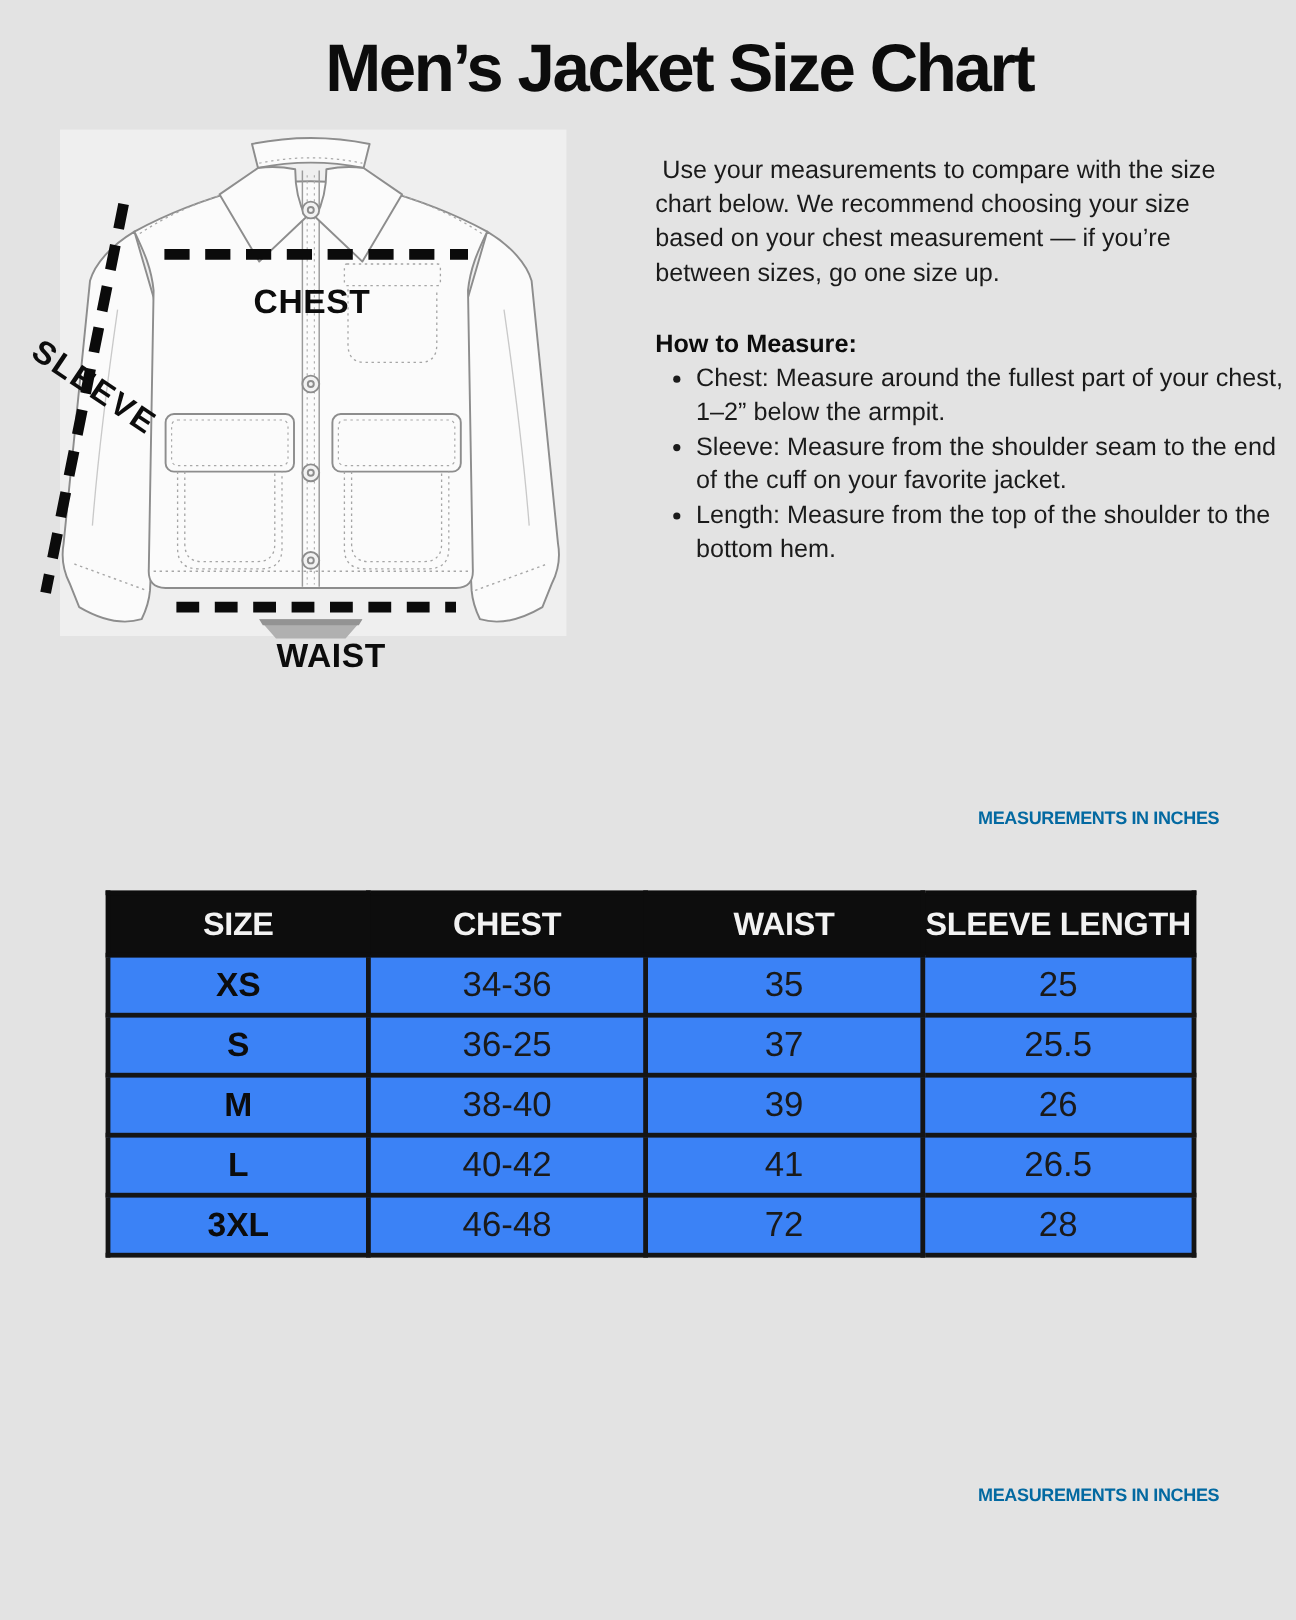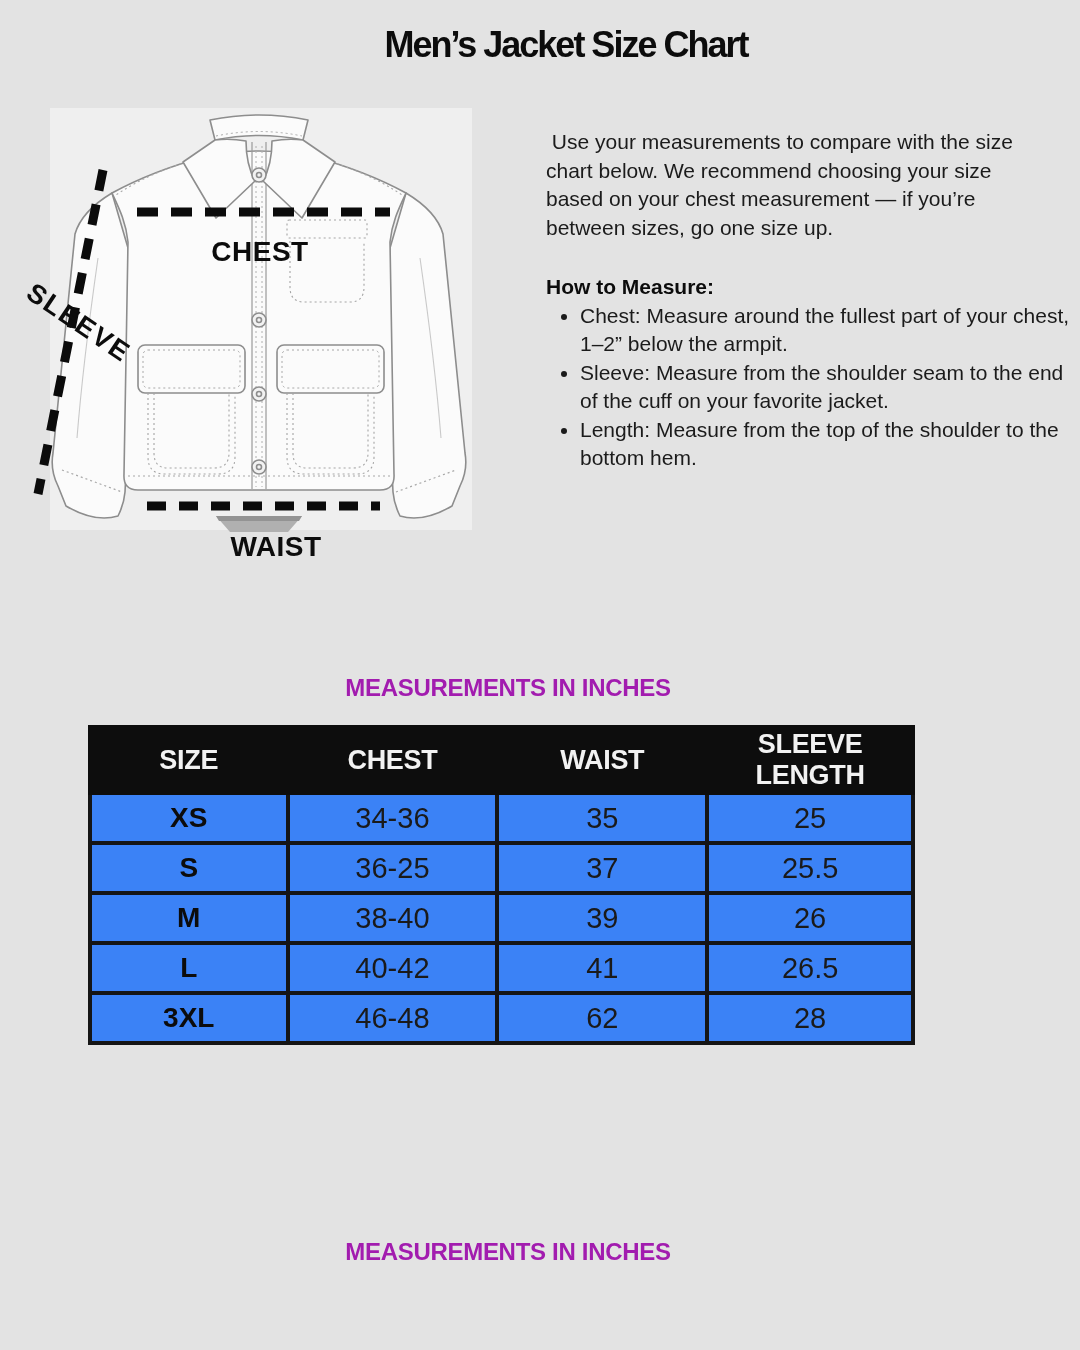--- a/index.html
+++ b/index.html
@@ -1,43 +1,43 @@
 <!DOCTYPE html>
 <html><head>
 <meta charset="utf-8">
 <style>
   html,body{margin:0;padding:0;}
   .page{position:relative;width:1080px;height:1350px;background:#e3e3e3;
         font-family:"Liberation Sans",sans-serif;overflow:hidden;color:#141414;}
   .title{position:absolute;top:24px;left:52px;right:0;margin:0;text-align:center;
-         font-size:36px;font-weight:bold;letter-spacing:-2px;color:#0c0c0c;}
+         font-size:56px;font-weight:bold;letter-spacing:-2px;color:#0c0c0c;}
   
   .figure{position:absolute;left:30px;top:95px;width:450px;height:480px;}
   .figure svg{position:absolute;left:0;top:0;}
   .lbl{position:absolute;font-weight:bold;color:#0c0c0c;}
   .lbl-chest{left:155px;top:141px;width:150px;text-align:center;font-size:28px;letter-spacing:.5px;}
   .lbl-waist{left:171px;top:436px;width:150px;text-align:center;font-size:28px;letter-spacing:.5px;}
   .lbl-sleeve{left:8px;top:182px;font-size:27px;letter-spacing:2px;
               transform:rotate(34deg);transform-origin:0 0;}
   
   .info{position:absolute;left:546px;top:128px;width:490px;font-size:21px;
         line-height:28.5px;color:#1b1b1b;}
   .info p{margin:0;}
   .info .bold{font-weight:bold;color:#0c0c0c;}
   .info .body-text{white-space:pre-wrap;}
   .info .mt{margin-top:31px;}
   .info ul{margin:0;padding-left:34px;width:494px;}
   .info li{margin:0;}
   
-  .caption{position:absolute;left:0;width:1016px;text-align:center;font-weight:bold;
-           font-size:24px;letter-spacing:-.3px;color:#a21caf;}
+  .caption{position:absolute;left:0;width:1016px;text-align:right;font-weight:bold;
+           font-size:15px;letter-spacing:-.3px;color:#0369a1;}
   .caption-top{top:674px;}
   .caption-bottom{top:1238px;}
   
-  table.size-table{position:absolute;left:88px;top:725px;width:827px;
+  table.size-table{position:absolute;left:88px;top:742px;width:909px;
         border-collapse:collapse;table-layout:fixed;}
   .size-table th{background:#0d0d0d;color:#f2f2f2;font-size:27px;font-weight:bold;
         height:48px;border:4px solid #0d0d0d;padding:0;letter-spacing:-.3px;}
   .size-table td{border:4px solid #151515;background:#3b82f6;text-align:center;
         height:46px;font-size:29px;padding:0;color:#1a1a1a;}
   .size-table td:first-child{font-weight:bold;font-size:28px;color:#0c0c0c;}
   .col-size{width:24%;} .col-chest{width:25.5%;} .col-waist{width:25.5%;} .col-sleeve{width:25%;}
 </style>
 </head>
 <body>
@@ -177,21 +177,21 @@
           <td>40-42</td>
           <td>41</td>
           <td>26.5</td>
         </tr>
 
 
 
         <tr>
           <td>3XL</td>
           <td>46-48</td>
-          <td>62</td>
+          <td>72</td>
           <td>28</td>
         </tr>
 
       </tbody>
   </table>
 
   <div class="caption caption-bottom">MEASUREMENTS IN INCHES</div>
 
 </div>
 

